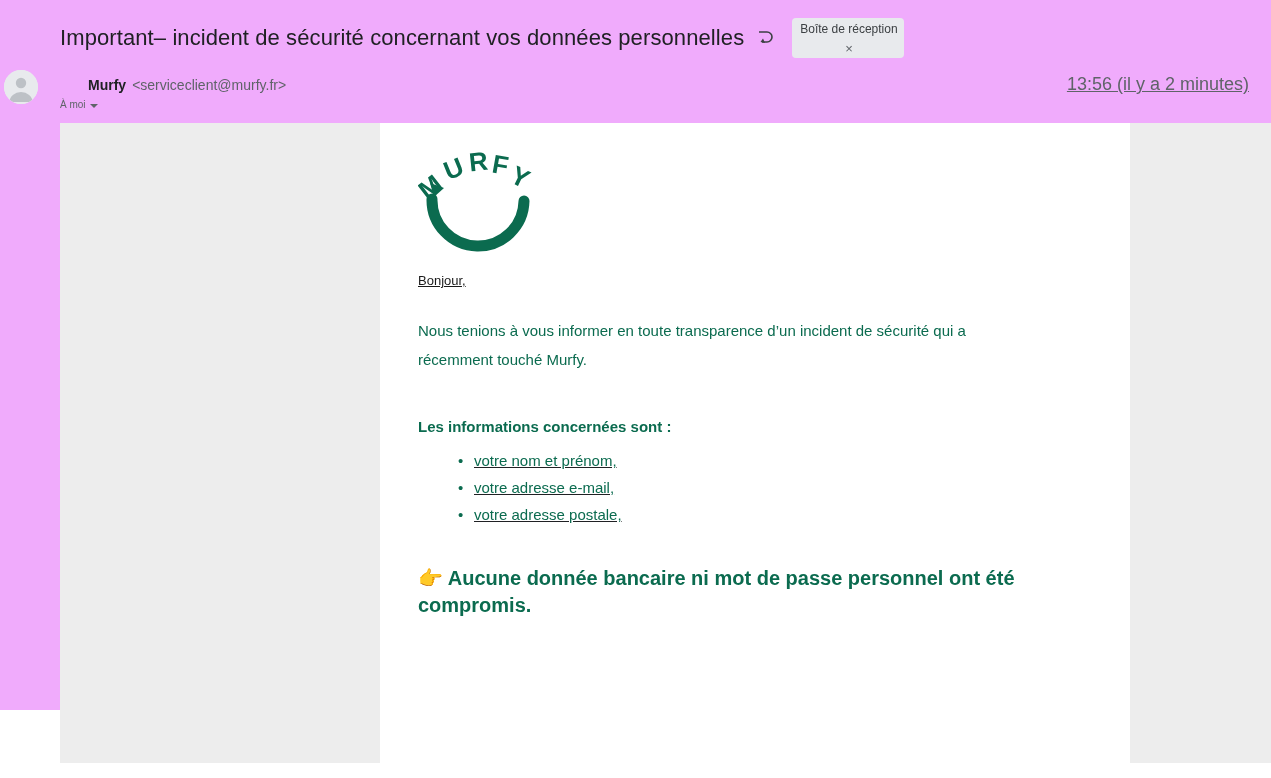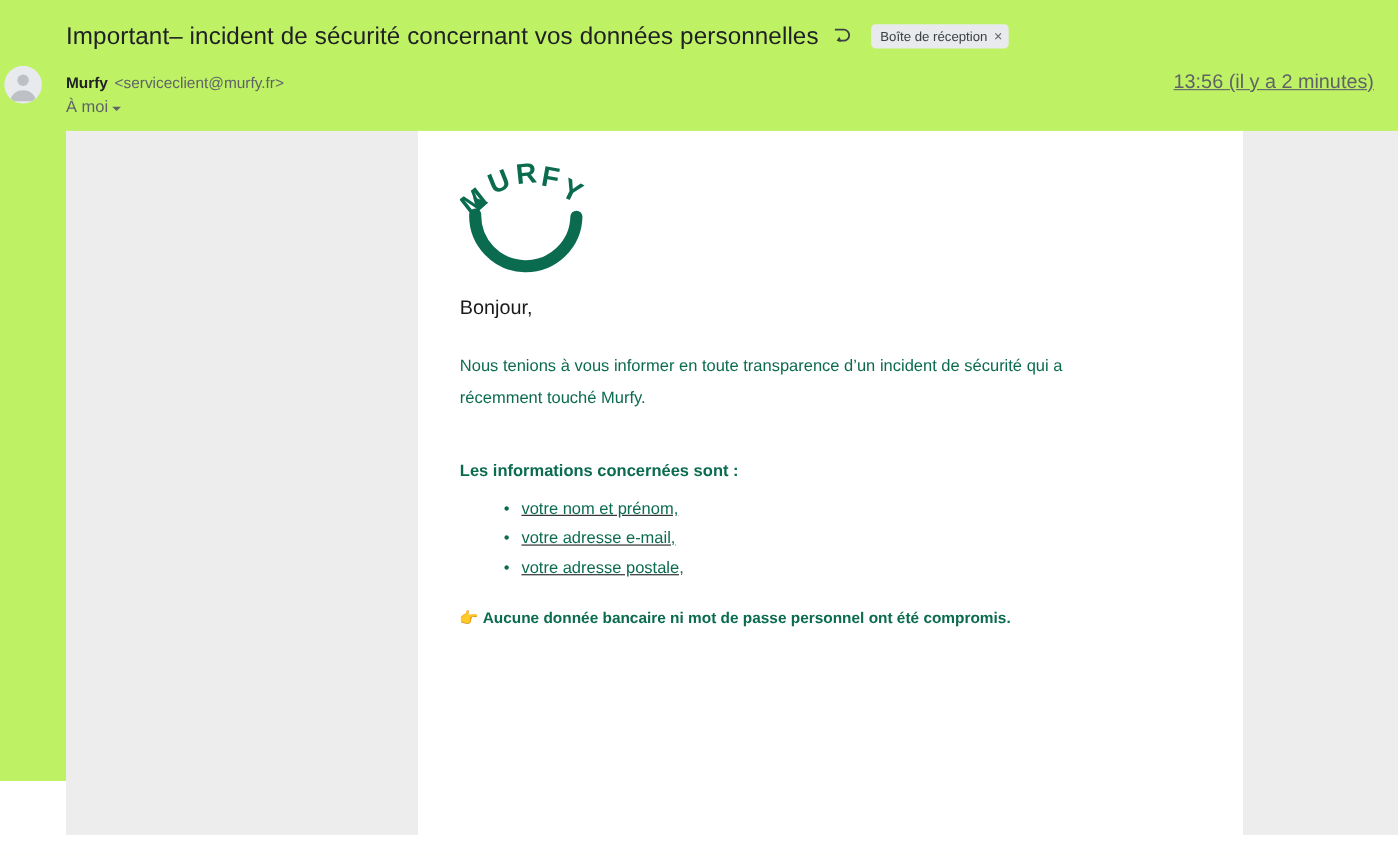--- a/index.html
+++ b/index.html
@@ -10,21 +10,21 @@
     height: 778px;
     overflow: hidden;
     font-family: "Liberation Sans", sans-serif;
     color: #202124;
   }
 
   .mail-view {
     position: relative;
     width: 1271px;
     height: 710px;
-    background: #bef264;
+    background: #f0abfc;
   }
 
   
   .subject-row {
     display: flex;
     align-items: center;
     padding: 18px 0 0 60px;
     gap: 10px;
   }
   .subject-text {
@@ -49,20 +49,21 @@
     display: inline-flex;
     align-items: center;
     gap: 6px;
     background: #e8eaed;
     border-radius: 4px;
     padding: 3px 6px 3px 8px;
     font-size: 12px;
     line-height: 16px;
     color: #3c4043;
     margin-left: 6px;
+    flex-direction: column;
   }
   .label-chip .chip-x {
     font-size: 13px;
     color: #5f6368;
     line-height: 12px;
     cursor: pointer;
   }
 
   
   .sender-block {
@@ -84,20 +85,21 @@
   .sender-line {
     display: flex;
     align-items: baseline;
     justify-content: space-between;
     padding-right: 22px;
   }
   .sender-left {
     display: flex;
     align-items: baseline;
     gap: 6px;
+    margin-left: 28px;
   }
   .sender-name {
     font-size: 14px;
     font-weight: bold;
     color: #202124;
   }
   .sender-email {
     font-size: 14px;
     color: #5f6368;
   }
@@ -105,21 +107,21 @@
     font-size: 18px;
     color: #5f6368;
     white-space: nowrap;
     text-decoration: underline;
   }
   .recipient-line {
     margin-top: 4px;
     display: flex;
     align-items: center;
     gap: 4px;
-    font-size: 15px;
+    font-size: 10px;
     color: #5f6368;
   }
   .caret-down {
     width: 0; height: 0;
     border-left: 4px solid transparent;
     border-right: 4px solid transparent;
     border-top: 4px solid #5f6368;
     display: inline-block;
     position: relative;
     top: 1px;
@@ -155,22 +157,23 @@
   
   .logo-wrap {
     width: 120px;
     height: 112px;
     position: relative;
   }
   .logo-wrap svg { display: block; }
 
   .greeting {
     margin-top: 16px;
-    font-size: 18px;
+    font-size: 13px;
     color: #1a1a1a;
+    text-decoration: underline;
   }
 
   .para {
     margin-top: 28px;
     font-size: 15px;
     line-height: 29px;
     color: #0b6b4f;
     max-width: 620px;
   }
   .para.tight { margin-top: 0; }
@@ -195,22 +198,22 @@
     color: #0b6b4f;
   }
   ul.info-list li:before {
     content: "•";
     position: absolute;
     left: -16px;
     color: #0b6b4f;
   }
 
   .callout {
-    margin-top: 18px;
-    font-size: 14px;
+    margin-top: 37px;
+    font-size: 20px;
     line-height: 27px;
     font-weight: bold;
     color: #0b6b4f;
     max-width: 620px;
   }
   .callout .pointer { font-weight: normal; }
 </style>
 </head>
 <body>
 

